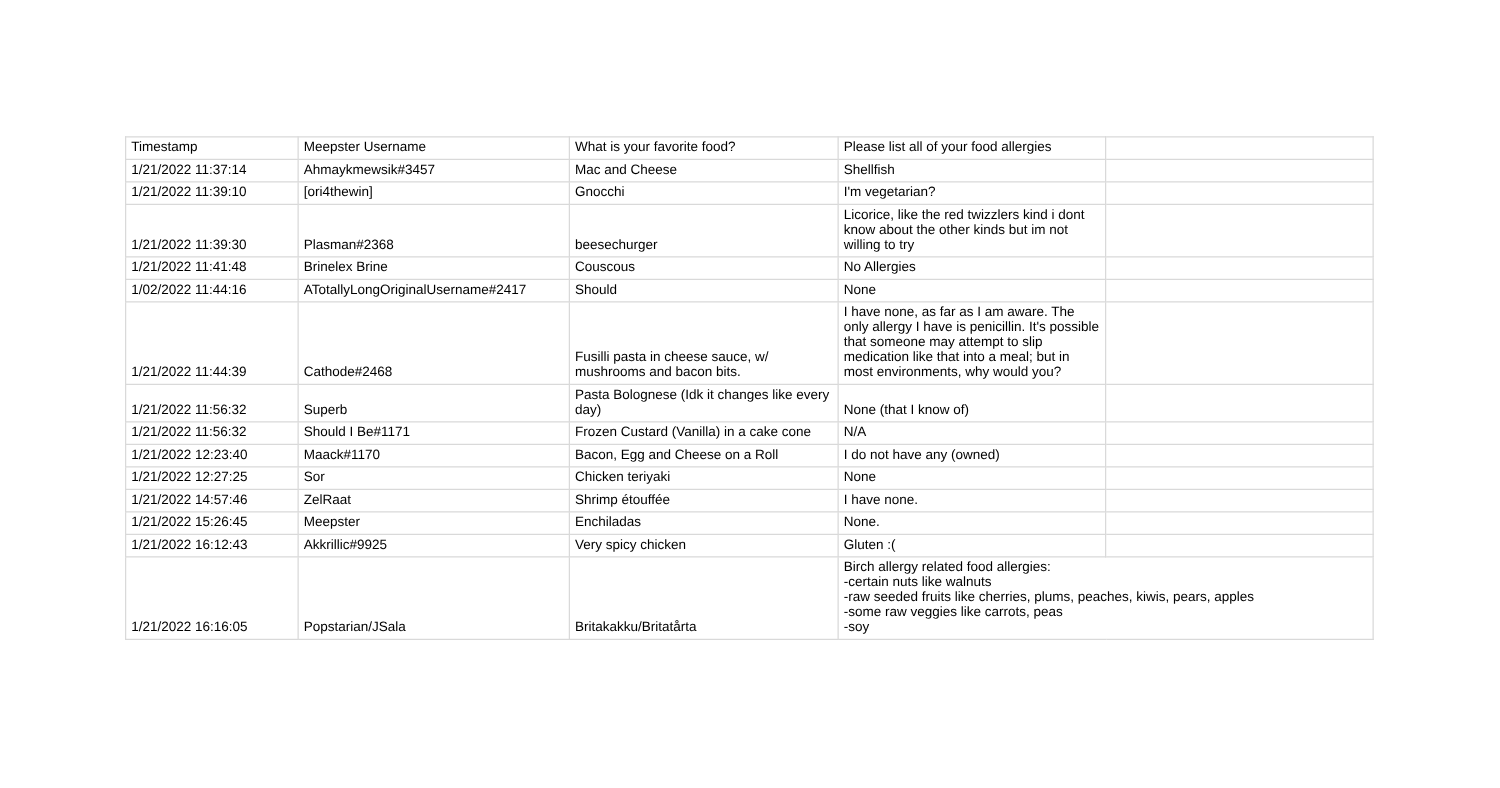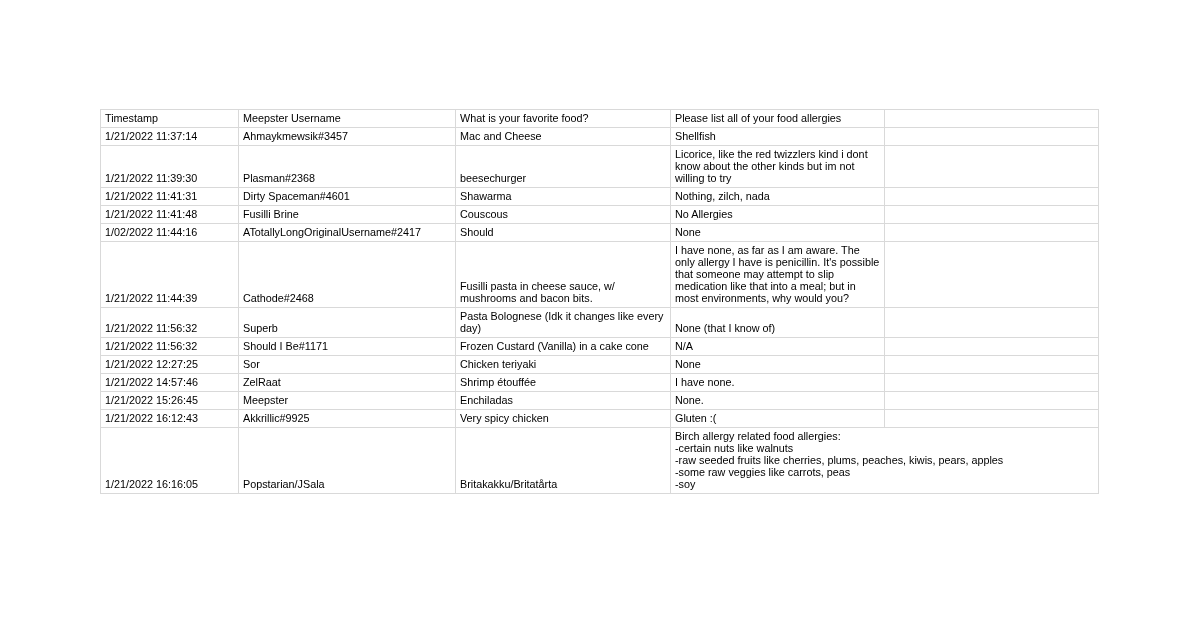--- a/index.html
+++ b/index.html
@@ -73,36 +73,36 @@
     </thead>
     <tbody>
       <tr>
         <td class="ts">1/21/2022 11:37:14</td>
         <td>Ahmaykmewsik#3457</td>
         <td>Mac and Cheese</td>
         <td>Shellfish</td>
         <td></td>
       </tr>
       <tr>
+        <td class="ts">1/21/2022 11:39:10</td>
+        <td>[ori4thewin]</td>
+        <td>Gnocchi</td>
+        <td>I'm vegetarian?</td>
+        <td></td>
+      </tr>
+      <tr>
         <td class="ts">1/21/2022 11:39:30</td>
         <td>Plasman#2368</td>
         <td>beesechurger</td>
         <td>Licorice, like the red twizzlers kind i dont know about the other kinds but im not willing to try</td>
         <td></td>
       </tr>
       <tr>
-        <td class="ts">1/21/2022 11:41:31</td>
-        <td>Dirty Spaceman#4601</td>
-        <td>Shawarma</td>
-        <td>Nothing, zilch, nada</td>
-        <td></td>
-      </tr>
-      <tr>
         <td class="ts">1/21/2022 11:41:48</td>
-        <td>Fusilli Brine</td>
+        <td>Brinelex Brine</td>
         <td>Couscous</td>
         <td>No Allergies</td>
         <td></td>
       </tr>
       <tr>
         <td class="ts">1/02/2022 11:44:16</td>
         <td>ATotallyLongOriginalUsername#2417</td>
         <td>Should</td>
         <td>None</td>
         <td></td>
@@ -119,20 +119,27 @@
         <td>Superb</td>
         <td>Pasta Bolognese (Idk it changes like every day)</td>
         <td>None (that I know of)</td>
         <td></td>
       </tr>
       <tr>
         <td class="ts">1/21/2022 11:56:32</td>
         <td>Should I Be#1171</td>
         <td>Frozen Custard (Vanilla) in a cake cone</td>
         <td>N/A</td>
+        <td></td>
+      </tr>
+      <tr>
+        <td class="ts">1/21/2022 12:23:40</td>
+        <td>Maack#1170</td>
+        <td>Bacon, Egg and Cheese on a Roll</td>
+        <td>I do not have any (owned)</td>
         <td></td>
       </tr>
       <tr>
         <td class="ts">1/21/2022 12:27:25</td>
         <td>Sor</td>
         <td>Chicken teriyaki</td>
         <td>None</td>
         <td></td>
       </tr>
       <tr>

